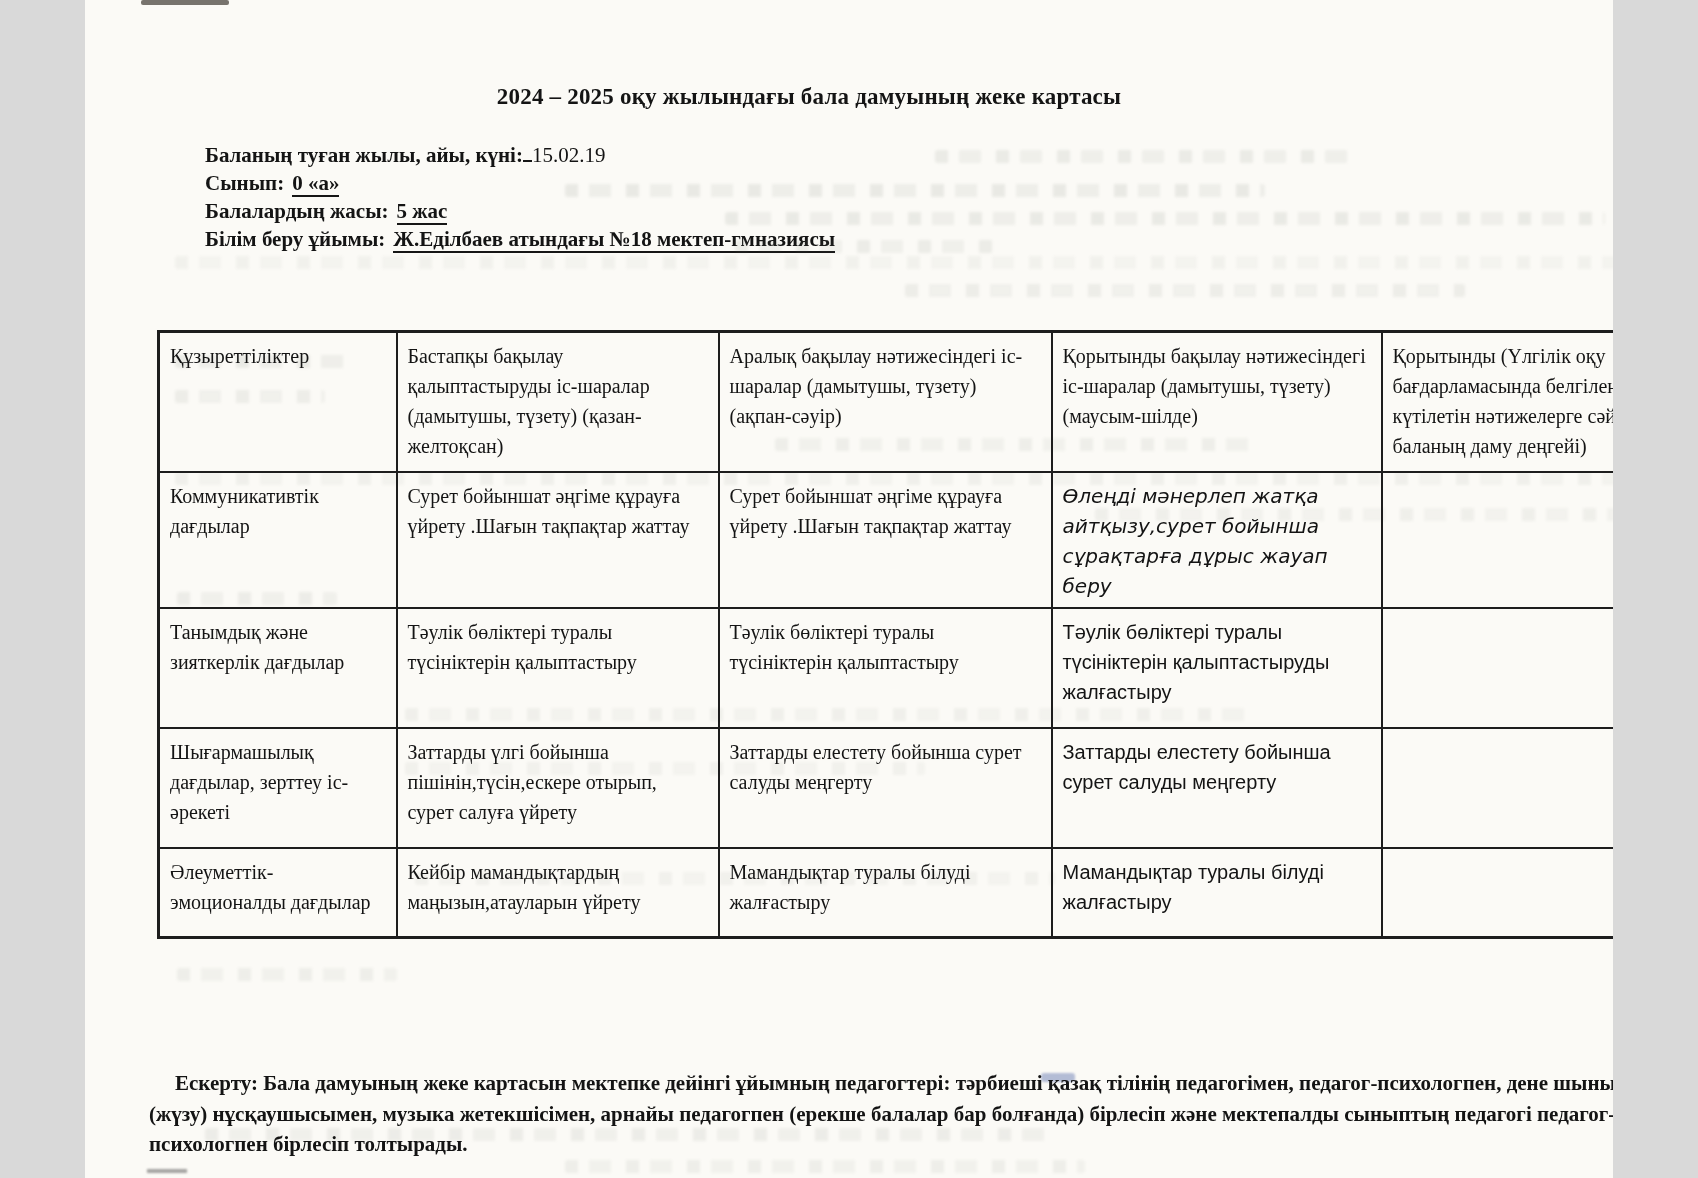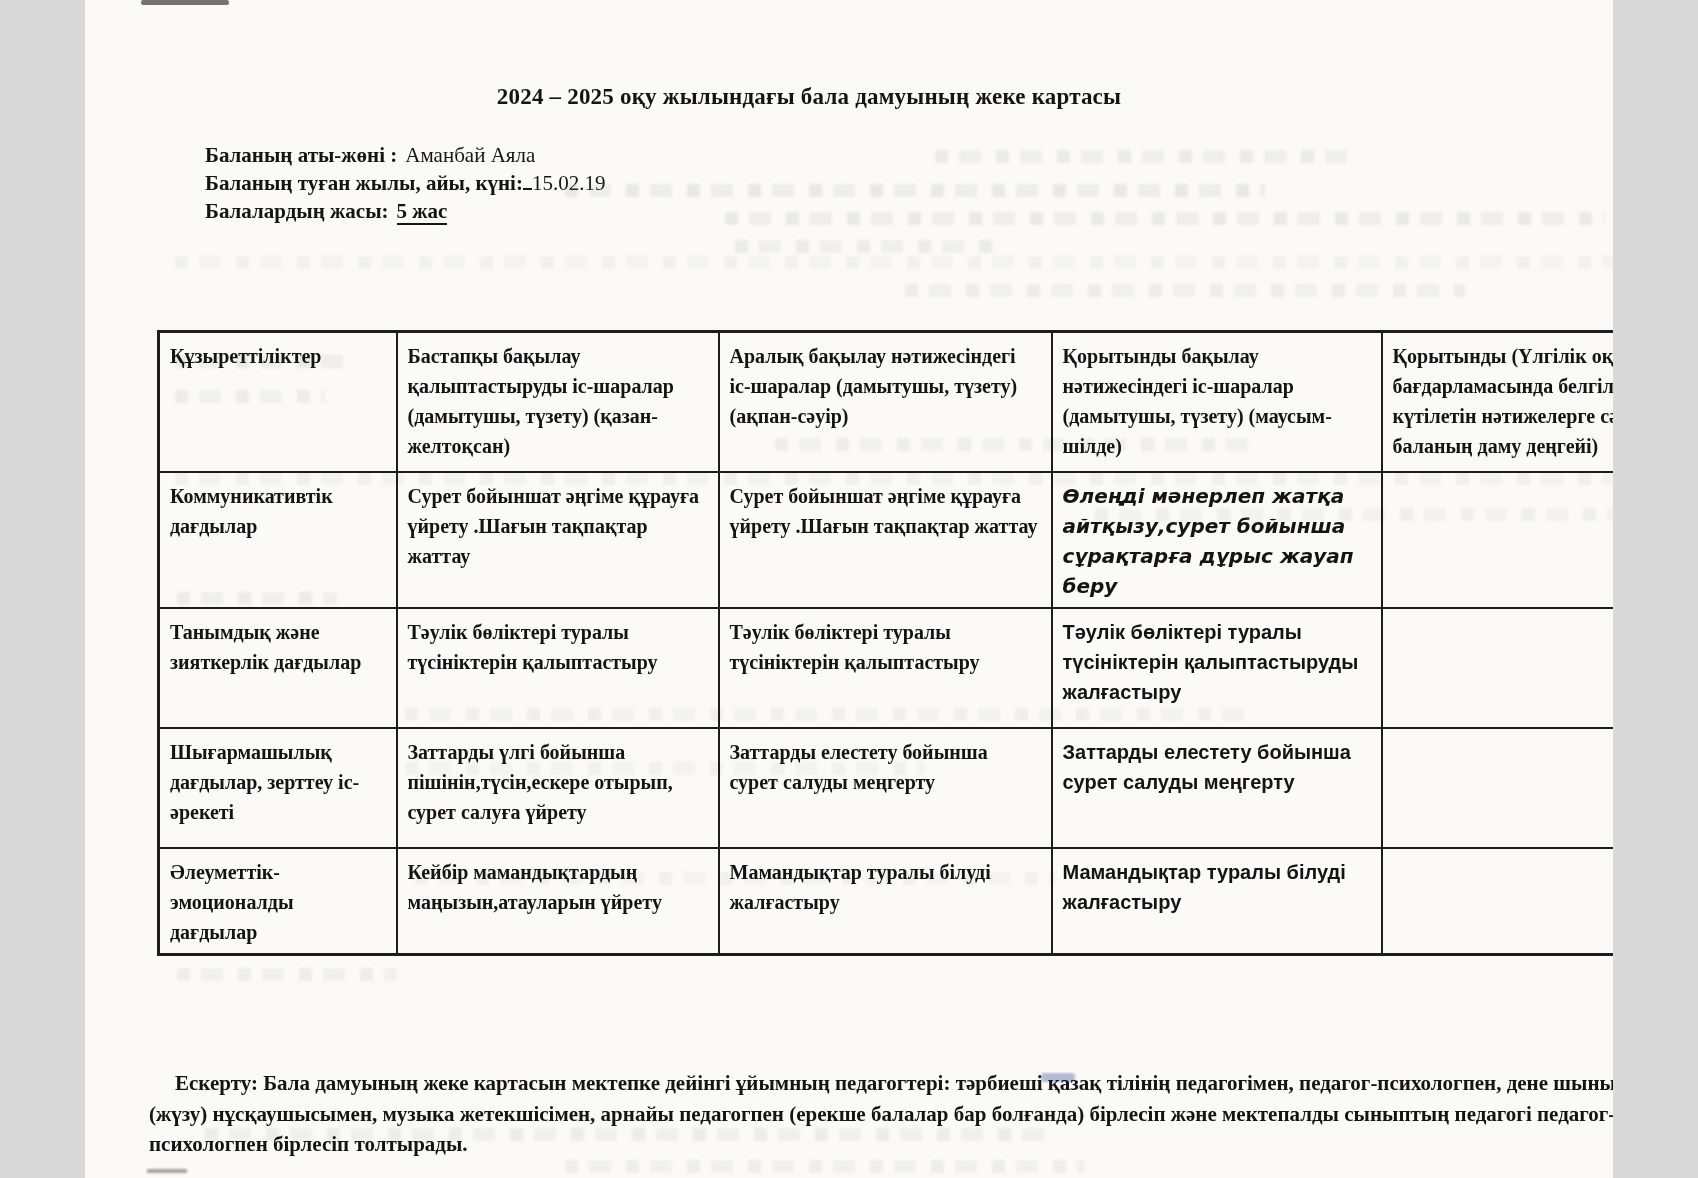--- a/index.html
+++ b/index.html
@@ -36,21 +36,21 @@
     table-layout:fixed;
     width:1556px;
     background:transparent;
     z-index:2;
   }
   table.grid th, table.grid td {
     border:2px solid #1d1d1d;
     vertical-align:top;
     padding:8px 12px 6px 10px;
     font-size:20px;
-    font-weight:bold;
+    font-weight:normal;
     line-height:1.5;
     text-align:left;
     background:transparent;
   }
   table.grid { border:3px solid #1d1d1d; }
   .cell-italic-serif { font-style:italic; }
   .cell-sans {
     font-family:"Liberation Sans", sans-serif;
     font-size:17px; line-height:1.85; font-weight:bold;
   }
@@ -121,27 +121,30 @@
   <div class="ghost" style="top:968px;left:92px;width:220px;opacity:.30;"></div>
   <div class="ghost" style="top:1128px;left:120px;width:840px;opacity:.34;"></div>
   <div class="ghost" style="top:1160px;left:480px;width:520px;opacity:.30;"></div>
   <div class="blue-mark"></div>
   <div class="bottom-tick"></div>
 
   <div class="title">2024 – 2025 оқу жылындағы бала дамуының жеке картасы</div>
 
   <div class="meta">
     <div class="meta-line">
-      <span class="b lbl">Баланың аты-жөні :</span><span>Аманбай Аяла</span>
-    </div>
-    <div class="meta-line">
       <span class="b">Баланың туған жылы, айы, күні:</span><span class="u-gap"></span><span>15.02.19</span>
     </div>
     <div class="meta-line">
+      <span class="b lbl">Сынып:</span><span class="b u">0 «а»</span>
+    </div>
+    <div class="meta-line">
       <span class="b lbl">Балалардың жасы:</span><span class="b u">5 жас</span>
+    </div>
+    <div class="meta-line">
+      <span class="b lbl">Білім беру ұйымы:</span><span class="b u">Ж.Еділбаев атындағы №18 мектеп-гмназиясы</span>
     </div>
   </div>
 
   <table class="grid">
     <colgroup>
       <col style="width:238px">
         <col style="width:322px">
         <col style="width:333px">
         <col style="width:330px">
         <col style="width:333px">

